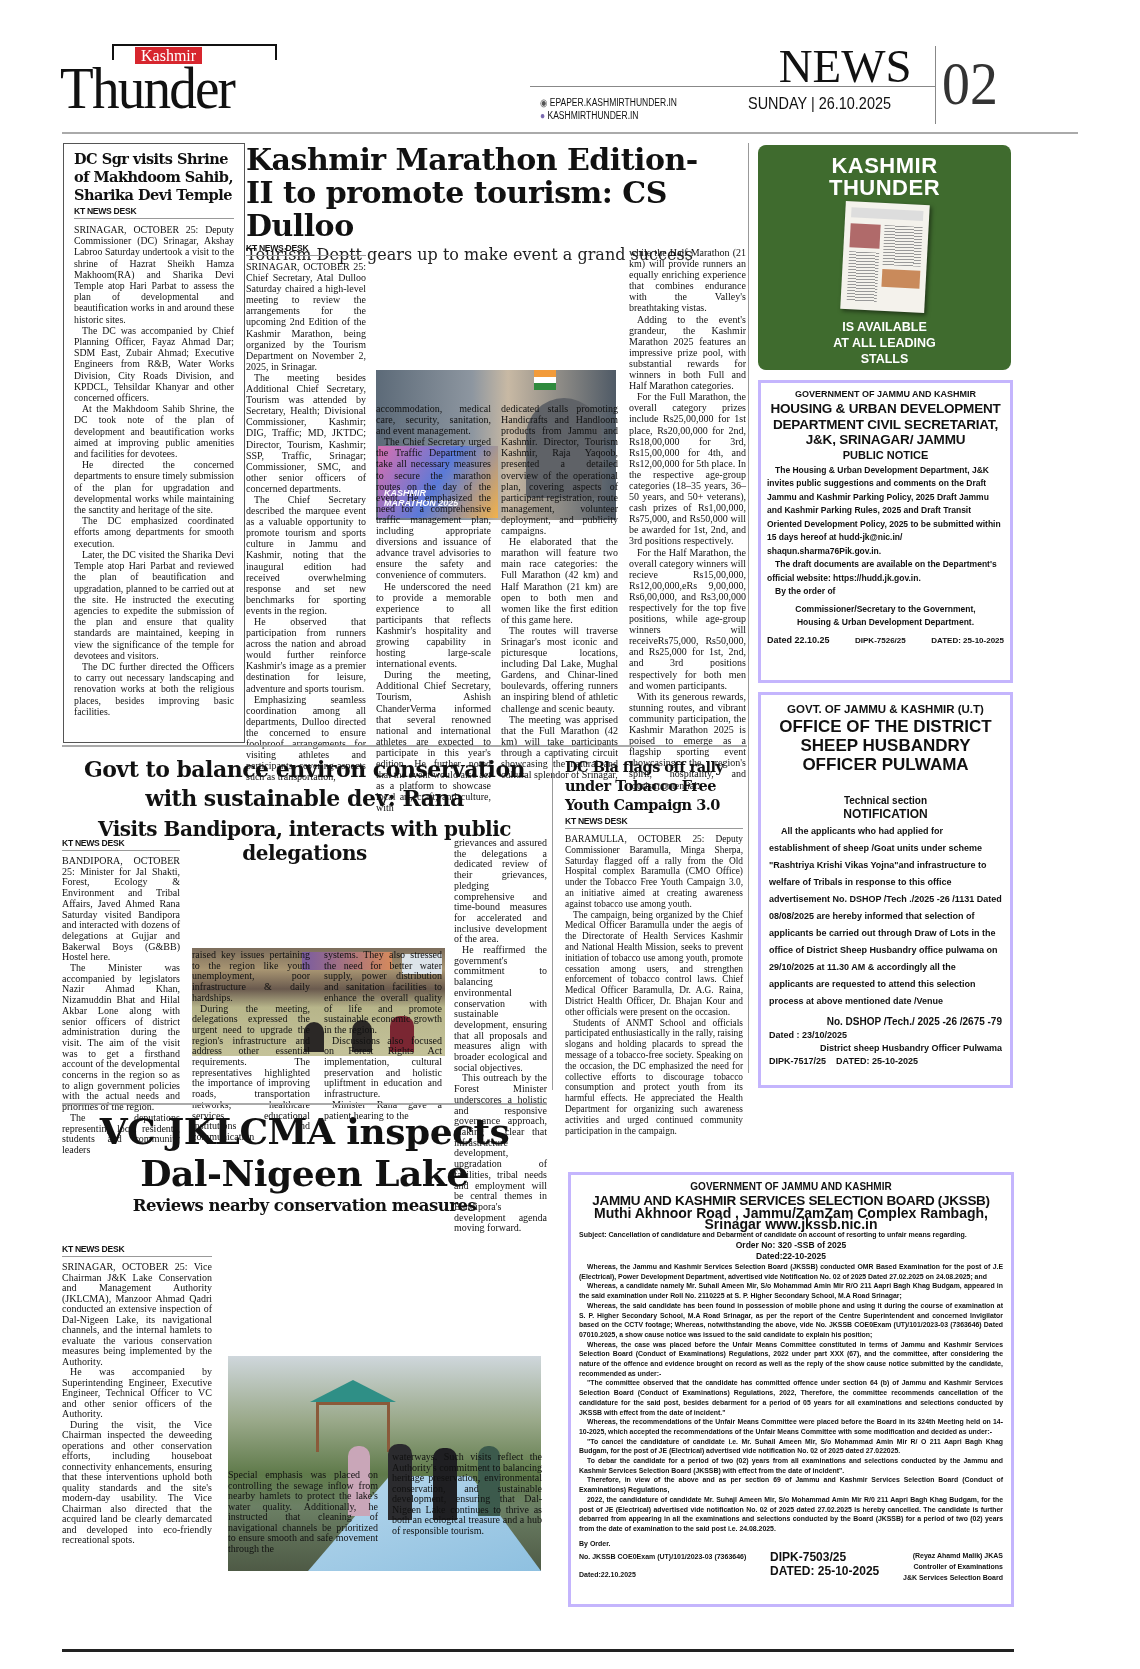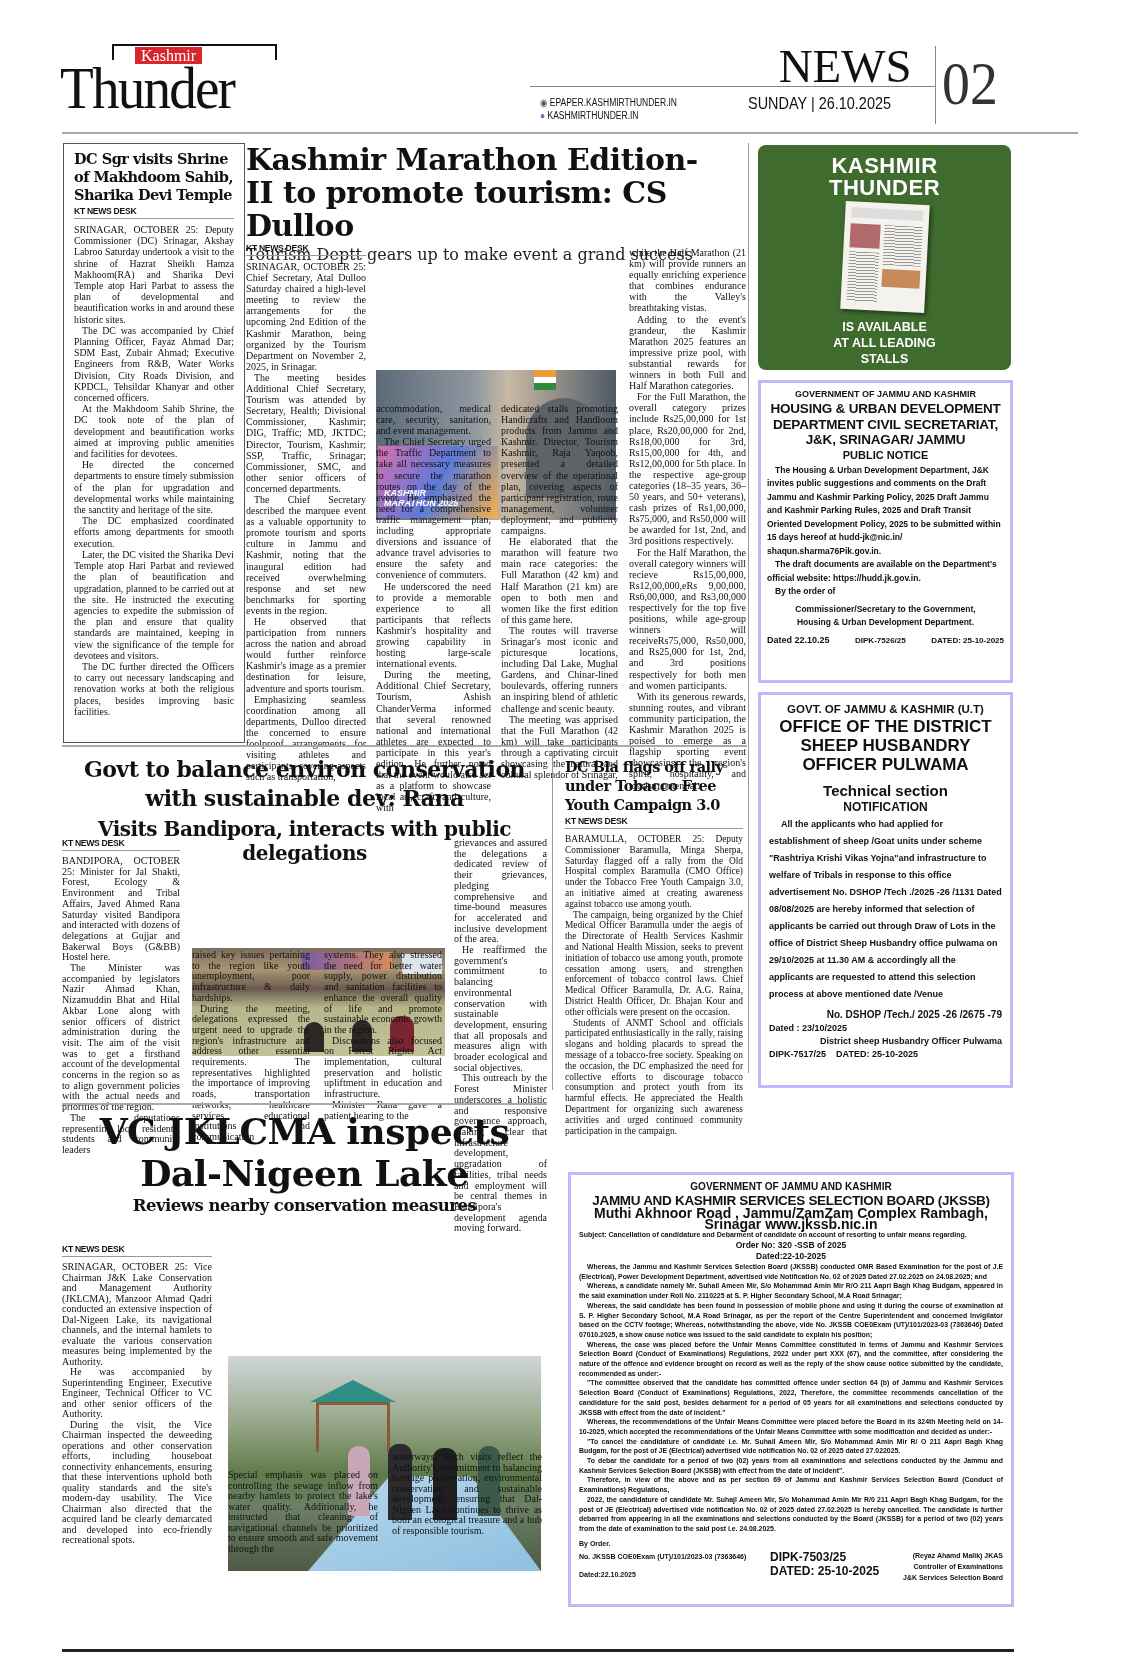--- a/index.html
+++ b/index.html
@@ -125,21 +125,21 @@
   <div style="display:flex;justify-content:space-between;align-items:baseline;margin-top:5px;font-size:8px">
     <span style="font-size:9px">Dated 22.10.25</span>
     <span>DIPK-7526/25</span>
     <span>DATED: 25-10-2025</span>
   </div>
 </div>
 
 <div class="abs notice" style="left:758px;top:692px;width:255px;height:396px;padding:8px 8px">
   <div style="font-size:11.5px">GOVT. OF JAMMU &amp; KASHMIR (U.T)</div>
   <div style="font-size:17px;line-height:19px;margin-top:2px">OFFICE OF THE DISTRICT SHEEP HUSBANDRY OFFICER PULWAMA</div>
-  <div style="font-size:15px;margin-top:8px">Technical section</div>
+  <div style="font-size:10px;margin-top:21px">Technical section</div>
   <div style="font-size:12px;margin-top:1px">NOTIFICATION</div>
   <div style="font-size:9px;line-height:17px;text-align:left;text-indent:12px;margin-top:2px">All the applicants who had applied for establishment of sheep /Goat units under scheme "Rashtriya Krishi Vikas Yojna"and infrastructure to welfare of Tribals in response to this office advertisement No. DSHOP /Tech ./2025 -26 /1131 Dated 08/08/2025 are hereby informed that selection of applicants be carried out through Draw of Lots in the office of District Sheep Husbandry office pulwama on 29/10/2025 at 11.30 AM &amp; accordingly all the applicants are requested to attend this selection process at above mentioned date /Venue</div>
   <div style="font-size:10px;text-align:right;margin-top:6px">No. DSHOP /Tech./ 2025 -26 /2675 -79</div>
   <div style="font-size:9px;text-align:left;margin-top:3px">Dated : 23/10/2025</div>
   <div style="font-size:9px;text-align:right;margin-top:3px">District sheep Husbandry Officer Pulwama</div>
   <div style="text-align:left;font-size:9px;margin-top:3px">
     <span>DIPK-7517/25</span>&nbsp;&nbsp;&nbsp;
     <span>DATED: 25-10-2025</span>
   </div>
 </div>

